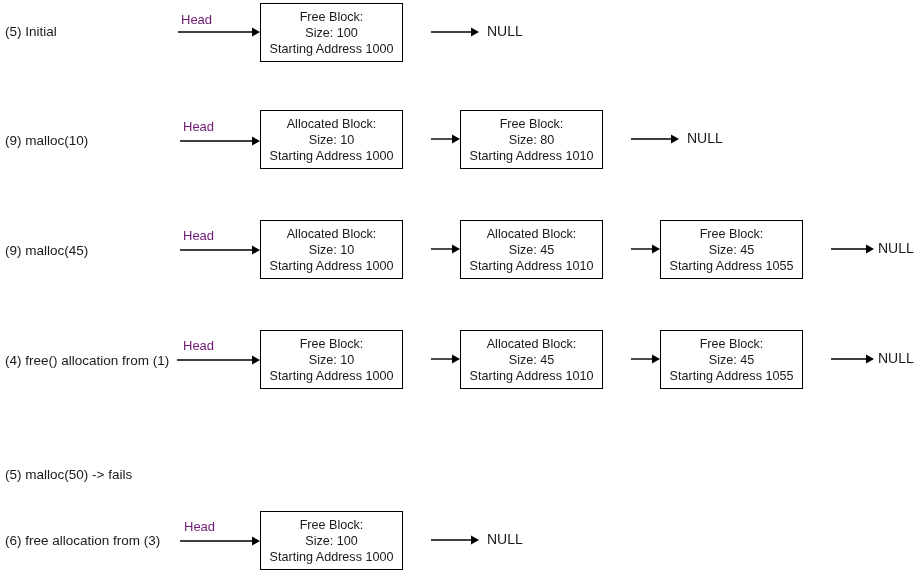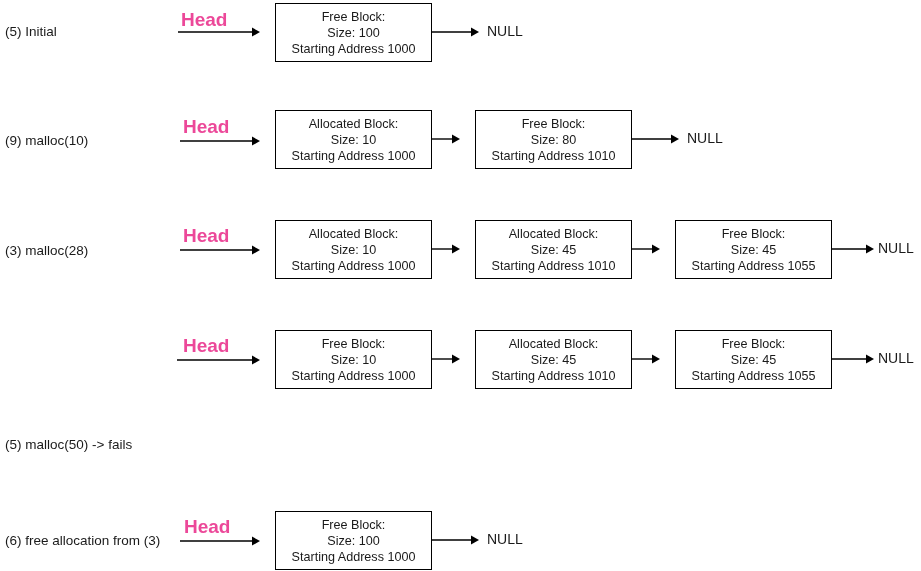--- a/index.html
+++ b/index.html
@@ -40,43 +40,41 @@
     color: #1a1a1a;
     white-space: nowrap;
   }
 
   
   .head-group {
     position: absolute;
   }
   .head-label {
     position: absolute;
-    font-size: 19px;
+    font-size: 13px;
     line-height: 15px;
-    color: #ec4899;
-    white-space: nowrap;
-    font-weight: bold;
+    color: #701a75;
+    white-space: nowrap;
   }
   .head-arrow {
     position: absolute;
   }
 
   
   .node {
     position: absolute;
     box-sizing: border-box;
     border: 1.3px solid #000000;
     background: #ffffff;
-    width: 157px;
+    width: 143px;
     height: 59px;
     display: flex;
     flex-direction: column;
     align-items: center;
     justify-content: center;
-    margin-left: 15px;
   }
   .node-line {
     font-size: 12.6px;
     line-height: 16px;
     color: #1a1a1a;
     white-space: nowrap;
     text-align: center;
   }
 
   
@@ -153,21 +151,21 @@
     </div>
 
     <svg class="connector" style="left:631px;top:26px;" width="50" height="12" viewBox="0 0 50 12">
       <line x1="0" y1="6" x2="40" y2="6" stroke="#000000" stroke-width="1.4"></line>
       <polygon points="40,1.5 48,6 40,10.5" fill="#000000"></polygon>
     </svg>
     <div class="null-label" style="left:687px;top:23px;">NULL</div>
   </div>
 
   <div class="row" style="top:217px;height:70px;">
-    <div class="step-label" style="top:26px;">(3) malloc(28)</div>
+    <div class="step-label" style="top:26px;">(9) malloc(45)</div>
 
     <div class="head-group" style="left:180px;top:11px;">
       <div class="head-label" style="left:3px;top:0px;">Head</div>
       <svg class="head-arrow" style="left:0px;top:16px;" width="84" height="12" viewBox="0 0 84 12">
         <line x1="0" y1="6" x2="72" y2="6" stroke="#000000" stroke-width="1.4"></line>
         <polygon points="72,1.5 80,6 72,10.5" fill="#000000"></polygon>
       </svg>
     </div>
 
     <div class="node" style="left:260px;top:3px;">
@@ -199,20 +197,21 @@
     </div>
 
     <svg class="connector" style="left:831px;top:26px;" width="45" height="12" viewBox="0 0 45 12">
       <line x1="0" y1="6" x2="35" y2="6" stroke="#000000" stroke-width="1.4"></line>
       <polygon points="35,1.5 43,6 35,10.5" fill="#000000"></polygon>
     </svg>
     <div class="null-label" style="left:878px;top:23px;">NULL</div>
   </div>
 
   <div class="row" style="top:327px;height:70px;">
+    <div class="step-label" style="top:26px;">(4) free() allocation from (1)</div>
 
     <div class="head-group" style="left:177px;top:11px;">
       <div class="head-label" style="left:6px;top:0px;">Head</div>
       <svg class="head-arrow" style="left:0px;top:16px;" width="86" height="12" viewBox="0 0 86 12">
         <line x1="0" y1="6" x2="75" y2="6" stroke="#000000" stroke-width="1.4"></line>
         <polygon points="75,1.5 83,6 75,10.5" fill="#000000"></polygon>
       </svg>
     </div>
 
     <div class="node" style="left:260px;top:3px;">
@@ -243,21 +242,21 @@
       <div class="node-line">Starting Address 1055</div>
     </div>
 
     <svg class="connector" style="left:831px;top:26px;" width="45" height="12" viewBox="0 0 45 12">
       <line x1="0" y1="6" x2="35" y2="6" stroke="#000000" stroke-width="1.4"></line>
       <polygon points="35,1.5 43,6 35,10.5" fill="#000000"></polygon>
     </svg>
     <div class="null-label" style="left:878px;top:23px;">NULL</div>
   </div>
 
-  <div class="row" style="top:427px;height:40px;">
+  <div class="row" style="top:457px;height:40px;">
     <div class="step-label" style="top:10px;">(5) malloc(50) -&gt; fails</div>
   </div>
 
   <div class="row" style="top:508px;height:63px;">
     <div class="step-label" style="top:25px;">(6) free allocation from (3)</div>
 
     <div class="head-group" style="left:180px;top:11px;">
       <div class="head-label" style="left:4px;top:0px;">Head</div>
       <svg class="head-arrow" style="left:0px;top:16px;" width="84" height="12" viewBox="0 0 84 12">
         <line x1="0" y1="6" x2="72" y2="6" stroke="#000000" stroke-width="1.4"></line>

